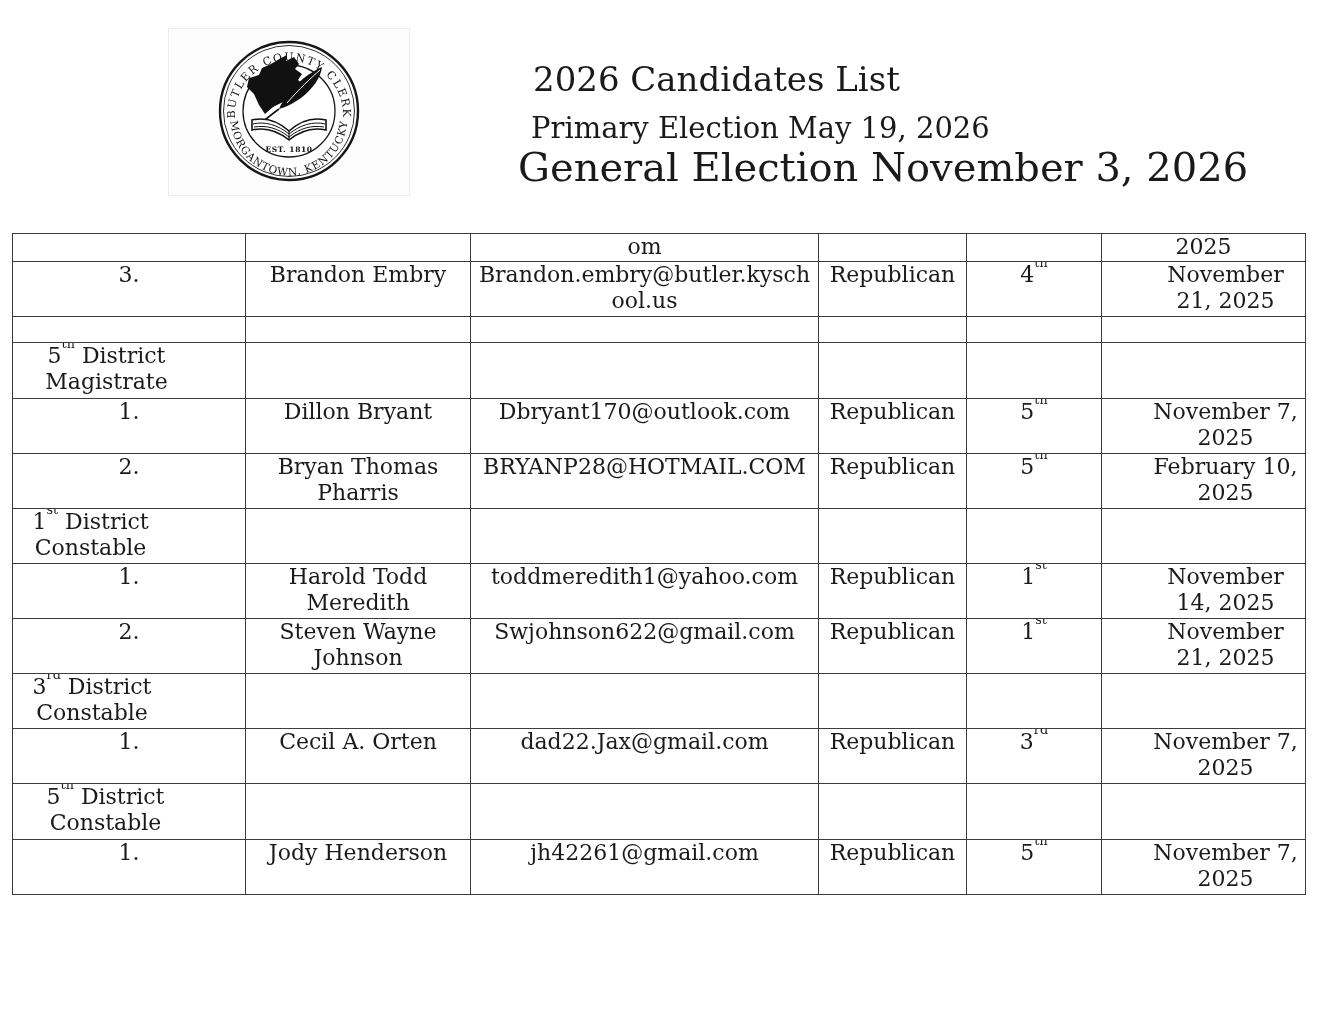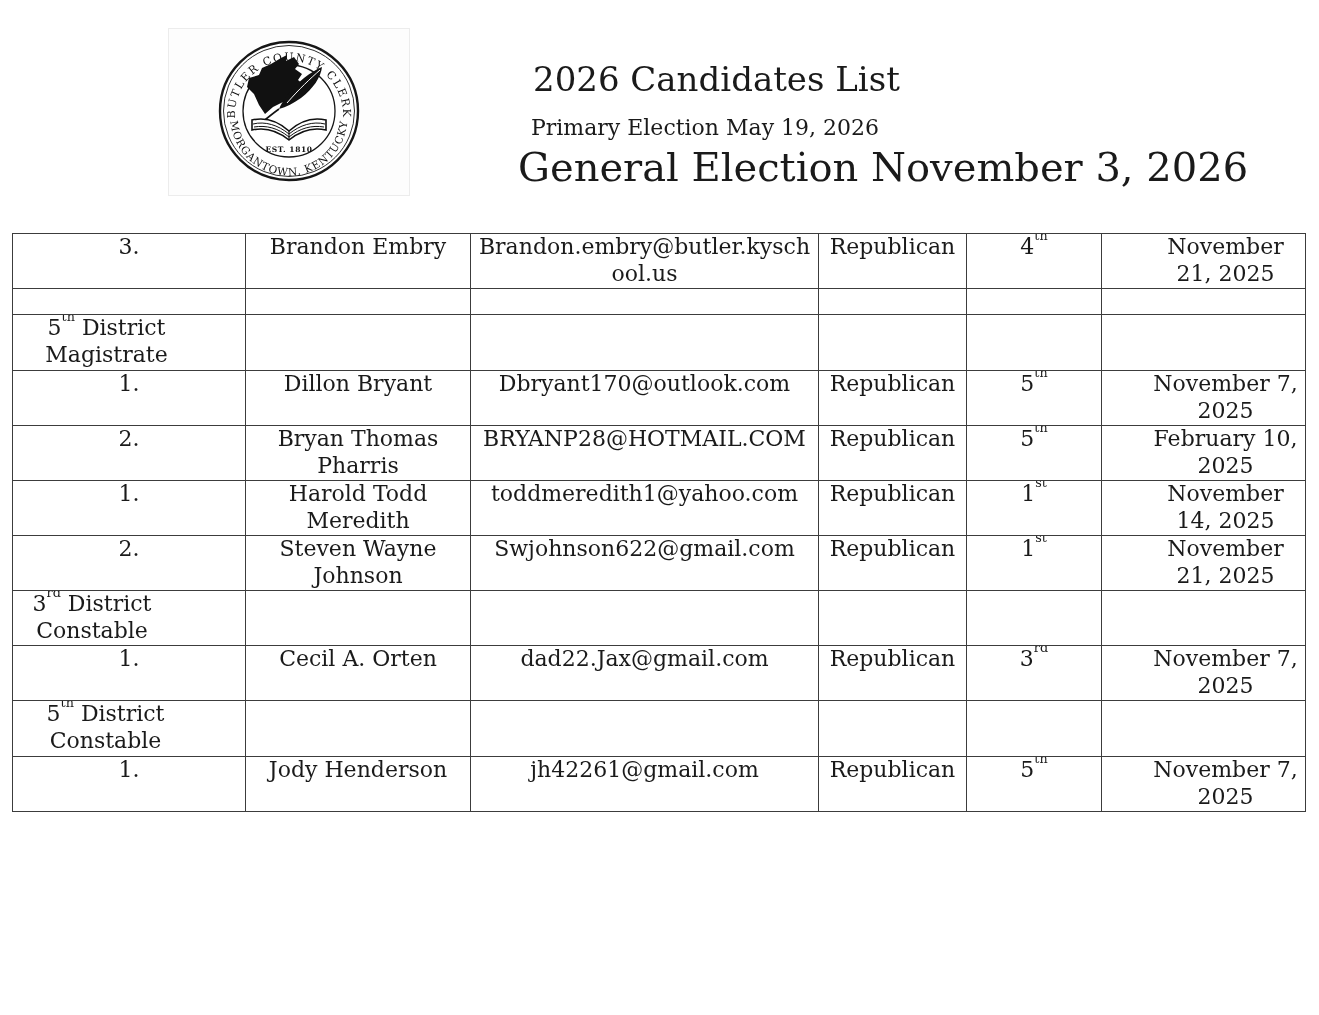--- a/index.html
+++ b/index.html
@@ -14,21 +14,21 @@
     background:#fdfdfd;border:1px solid #ececec;
   }
   .seal{position:absolute;left:40px;top:2px;width:160px;height:160px;}
   .seal text{font-family:"DejaVu Serif", serif;fill:#111;}
   .page-title{
     position:absolute;left:533px;top:60px;
     font-size:34px;line-height:38px;white-space:nowrap;text-align:center;
   }
   .subtitle-1{
     position:absolute;left:531px;top:110px;
-    font-size:22px;line-height:36px;white-space:nowrap;
+    font-size:29px;line-height:36px;white-space:nowrap;
   }
   .subtitle-2{
     position:absolute;left:518px;top:149px;
     font-size:40px;line-height:36px;white-space:nowrap;
   }
   
   table.cand{
     position:absolute;left:12px;top:233px;width:1293px;
     border-collapse:collapse;table-layout:fixed;
   }
@@ -96,20 +96,28 @@
   <colgroup>
     <col class="c1">
       <col class="c2">
       <col class="c3">
       <col class="c4">
       <col class="c5">
       <col class="c6">
   </colgroup>
 
   <tbody>
+      <tr class="h26">
+    <td></td>
+    <td></td>
+    <td><span class="wrap-email">om</span></td>
+    <td></td>
+    <td></td>
+    <td><span>2025</span></td>
+  </tr>
 
   <tr class="h55">
     <td class="num">3.</td>
     <td>Brandon Embry</td>
     <td><span class="wrap-email">Brandon.embry@butler.kyschool.us</span></td>
     <td>Republican</td>
     <td><span>4</span><sup class="ord">th</sup></td>
     <td><span class="wrap-date">November 21, 2025</span></td>
   </tr>
 
@@ -145,20 +153,31 @@
 
   <tr class="h55">
     <td class="num">2.</td>
     <td>Bryan Thomas Pharris</td>
     <td><span class="wrap-email">BRYANP28@HOTMAIL.COM</span></td>
     <td>Republican</td>
     <td><span>5</span><sup class="ord">th</sup></td>
     <td><span class="wrap-date">February 10, 2025</span></td>
   </tr>
 
+  <tr class="h55">
+    <td style="padding-right:80px;">
+      <span>1</span><sup class="ord">st</sup><span> District</span><br>
+      <span>Constable</span>
+    </td>
+    <td></td>
+    <td></td>
+    <td></td>
+    <td></td>
+    <td></td>
+  </tr>
 
   <tr class="h55">
     <td class="num">1.</td>
     <td>Harold Todd Meredith</td>
     <td><span class="wrap-email">toddmeredith1@yahoo.com</span></td>
     <td>Republican</td>
     <td><span>1</span><sup class="ord">st</sup></td>
     <td><span class="wrap-date">November 14, 2025</span></td>
   </tr>
 

